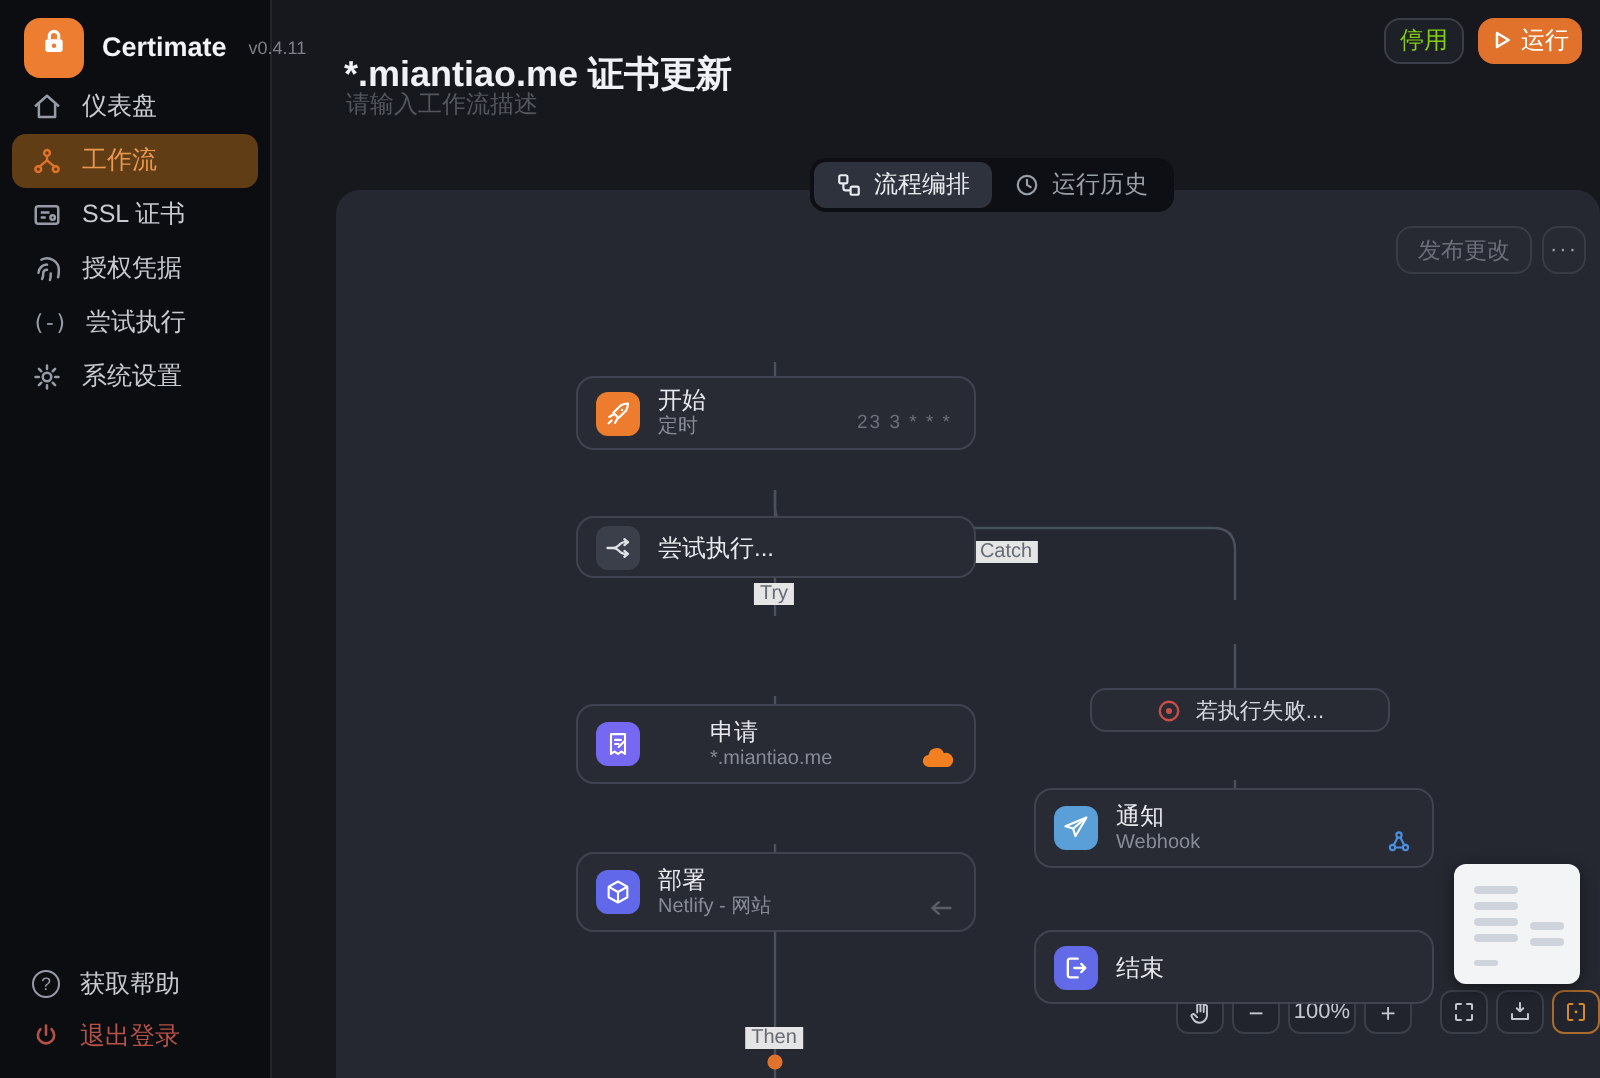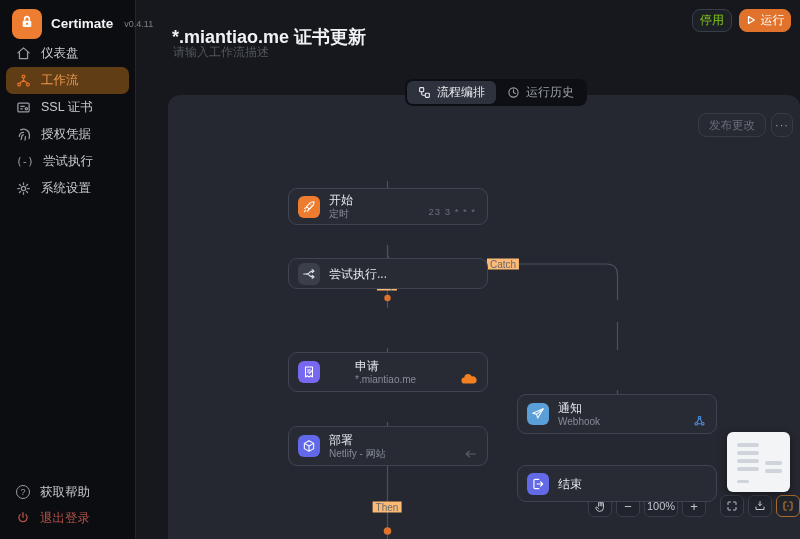--- a/index.html
+++ b/index.html
@@ -33,21 +33,21 @@
 
   
   .tabstrip { position:absolute; left:405px; top:79px; height:27px; display:flex; align-items:center; background:#0e0f14; border-radius:8px; padding:2px; z-index:5; }
   .tab { display:flex; align-items:center; gap:6px; height:23px; padding:0 11px; border-radius:6px; font-size:12px; color:#9aa0aa; cursor:pointer; white-space:nowrap; }
   .tab.active { background:#2e323c; color:#e9ebef; }
   .tab .ico { display:flex; align-items:center; }
 
   
   .canvas { position:absolute; left:168px; top:95px; width:632px; height:444px; background:#252830; border-radius:12px 12px 0 0; }
   .edges { position:absolute; left:0; top:0; }
-  .edge-label { position:absolute; font-size:10px; color:#656b74; background:#fdba74; padding:0 3px; transform:translate(-50%,-50%); z-index:2; }
+  .edge-label { position:absolute; font-size:10px; color:#656b74; background:#e5e5e5; padding:0 3px; transform:translate(-50%,-50%); z-index:2;margin-top:12px; }
 
   .node { position:absolute; background:#282b34; border:1px solid #3f4450; border-radius:9px; display:flex; align-items:center; padding:0 9px; gap:9px; z-index:3; cursor:pointer;margin-top:44px; }
   .nico { width:22px; height:22px; border-radius:6px; display:flex; align-items:center; justify-content:center; flex:0 0 auto; }
   .ncol { display:flex; flex-direction:column; gap:1px; }
   .ntitle { font-size:12px; font-weight:500; color:#e7e9ed; line-height:14px; }
   .nsub { font-size:10px; color:#868c97; line-height:12px; }
   .nmeta { position:absolute; right:11px; bottom:7px; font-size:9.5px; color:#6b717c; letter-spacing:1px; }
   .nbadge { position:absolute; right:10px; bottom:6px; display:flex; align-items:center; }
   .pill { border-radius:8px; height:22px; justify-content:center; gap:7px; font-size:11px; color:#d2d5db; }
 
@@ -274,20 +274,29 @@
         <span class="ntitle">部署</span>
         <span class="nsub">Netlify - 网站</span>
       </div>
       <span class="nbadge" style="opacity:.32;">
         <svg width="14" height="10" viewBox="0 0 24 16" fill="none" stroke="#c6cad1" stroke-width="2" stroke-linecap="round">
             <path d="M21 8H7M11 3L5.5 8 11 13"></path>
           </svg>
       </span>
     </div>
 
+    <div class="node pill" style="left:377px; top:205px; width:150px;">
+      <span style="display:flex;">
+        <svg width="13" height="13" viewBox="0 0 24 24" fill="none" stroke="#c94f47" stroke-width="2.2">
+            <circle cx="12" cy="12" r="8.5"></circle>
+            <circle cx="12" cy="12" r="2.8" fill="#c94f47" stroke="none"></circle>
+          </svg>
+      </span>
+      <span>若执行失败...</span>
+    </div>
 
     <div class="node" style="left:349px; top:255px; width:200px; height:40px;">
       <div class="nico" style="background:#5b9fd8;">
         <svg width="14" height="14" viewBox="0 0 24 24" fill="none" stroke="#fff" stroke-width="1.8" stroke-linejoin="round">
             <path d="M21 3L3 10.5l6.5 2L11.5 19z"></path>
             <path d="M21 3L9.5 12.5"></path>
           </svg>
       </div>
       <div class="ncol">
         <span class="ntitle">通知</span>

